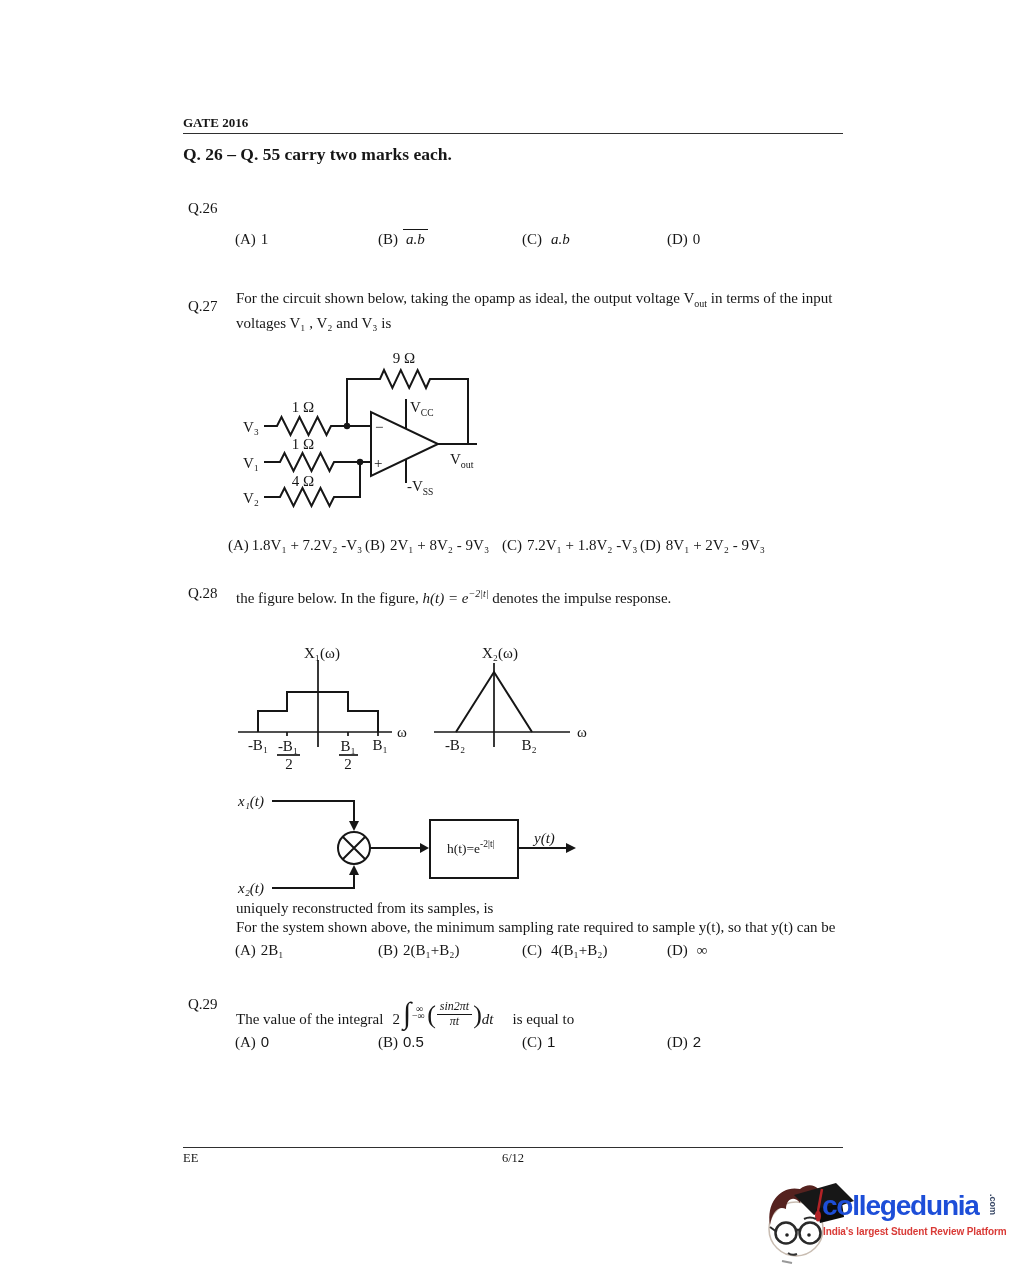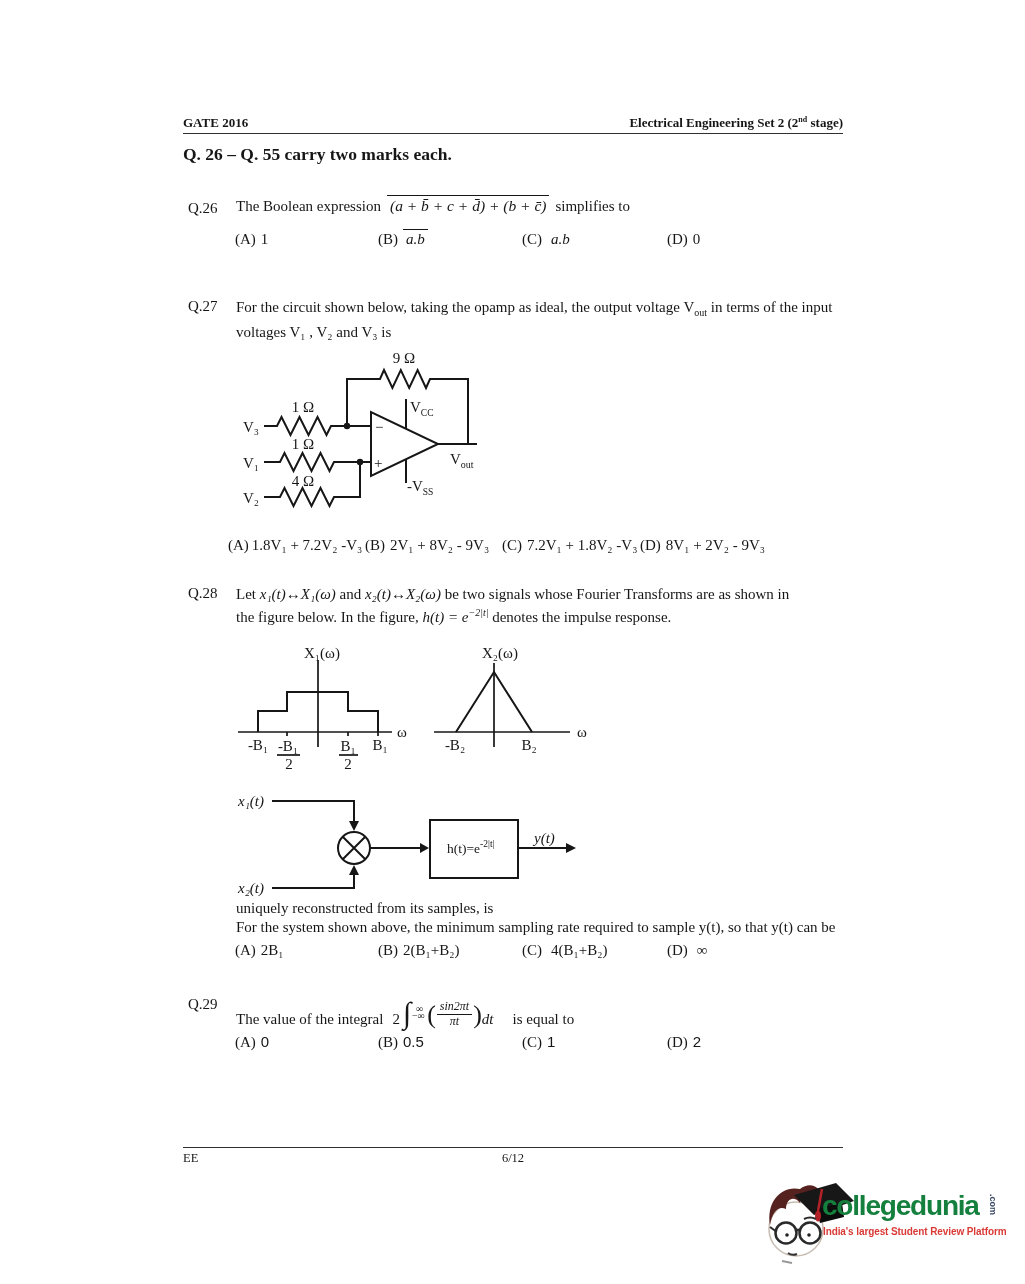--- a/index.html
+++ b/index.html
@@ -35,52 +35,46 @@
   .int-sup{position:absolute;top:-4px;left:13px;font-size:10px;font-style:normal}
   .int-sub{position:absolute;bottom:-3px;left:9px;font-size:10px;font-style:normal}
   .paren{font-size:26px;line-height:26px;font-weight:400}
   .frac{display:inline-flex;flex-direction:column;align-items:center;font-size:12px;
         font-style:italic;line-height:13px;margin:0 1px}
   .frac .num{border-bottom:1.2px solid #161616;padding:0 3px 1px}
   .dt{font-style:italic;}
   
   .ftr{font-size:12.5px}
   .brand{font-family:"Liberation Sans",sans-serif;font-weight:700;font-size:28px;
-         letter-spacing:-1.2px;color:#15803d;white-space:nowrap}
+         letter-spacing:-1.2px;color:#1d4ed8;white-space:nowrap}
   .tld{font-family:"Liberation Sans",sans-serif;font-weight:700;font-size:9px;
        color:#3b4a68;writing-mode:vertical-rl}
   .tagline{font-family:"Liberation Sans",sans-serif;font-weight:700;font-size:10px;
            letter-spacing:-0.1px;color:#d93a36;white-space:nowrap}
 </style>
 </head>
 <body>
 
 <div id="page">
 
   <div class="abs hdr" style="left:183px;top:115px">GATE 2016</div>
-  <div class="abs hdr" style="left:183px;top:115px;width:660px;text-align:right"><span>Electrical Engineering Set 2 (2</span><sup>nd</sup><span> stage)</span></div>
   <div class="abs rule" style="left:183px;top:133px;width:660px"></div>
 
   <div class="abs title" style="left:183px;top:144px">Q. 26 – Q. 55 carry two marks each.</div>
 
   <div class="abs qlabel" style="left:188px;top:200px">Q.26</div>
-  <div class="abs qtext" style="left:236px;top:195px;display:flex;align-items:baseline">
-    <span>The Boolean expression</span>
-    <span class="ovl" style="margin:0 6px;font-size:15.5px">(a + b̄ + c + d̄) + (b + c̄)</span>
-    <span>simplifies to</span>
-  </div>
   <div class="opts" style="left:235px;top:231px;width:600px">
     <span class="opt" style="left:0"><span>(A)</span><span class="val">1</span></span>
     <span class="opt" style="left:143px"><span>(B)</span><span class="val ovl">a.b</span></span>
     <span class="opt" style="left:287px"><span>(C)</span><span class="val m wide">a.b</span></span>
     <span class="opt" style="left:432px"><span>(D)</span><span class="val">0</span></span>
   </div>
 
   <div class="abs qlabel" style="left:188px;top:298px">Q.27</div>
-  <div class="abs qtext" style="left:236px;top:298px">
+  <div class="abs qtext" style="left:236px;top:289px">
     <div><span>For the circuit shown below, taking the opamp as ideal, the output voltage V</span><sub>out</sub><span> in terms of the input</span></div>
     <div>voltages V₁ , V₂ and V₃ is</div>
   </div>
 
   <svg style="left:235px;top:350px" width="255" height="170" viewBox="235 350 255 170">
 
     <path class="wire" d="M347,426 V379 H380 l4,-9 l8.4,18 l8.4,-18 l8.4,18 l8.4,-18 l8.4,18 l4,-9 H468 V444"></path>
 
     <path class="wire" d="M438,444 H477"></path>
 
@@ -114,21 +108,20 @@
 
   <div class="opts" style="left:228px;top:537px;width:600px">
     <span class="opt" style="left:0"><span>(A)</span><span class="val tight">1.8V₁ + 7.2V₂ -V₃</span></span>
     <span class="opt" style="left:137px"><span>(B)</span><span class="val">2V₁ + 8V₂ - 9V₃</span></span>
     <span class="opt" style="left:274px"><span>(C)</span><span class="val">7.2V₁ + 1.8V₂ -V₃</span></span>
     <span class="opt" style="left:412px"><span>(D)</span><span class="val">8V₁ + 2V₂ - 9V₃</span></span>
   </div>
 
   <div class="abs qlabel" style="left:188px;top:585px">Q.28</div>
   <div class="abs qtext" style="left:236px;top:585px">
-    <div><span>Let </span><span class="m">x₁(t)↔X₁(ω)</span><span> and </span><span class="m">x₂(t)↔X₂(ω)</span><span> be two signals whose Fourier Transforms are as shown in</span></div>
     <div><span>the figure below. In the figure, </span><span class="m">h(t) = e</span><sup class="m">−2|t|</sup><span> denotes the impulse response.</span></div>
   </div>
 
   <svg style="left:235px;top:643px" width="365" height="140" viewBox="235 643 365 140">
 
     <text x="322" y="658" text-anchor="middle" font-size="16">X₁(ω)</text>
     <path class="thin" d="M318,660 V747"></path>
     <path class="thin" d="M238,732 H392"></path>
     <path class="wire" d="M258,732 V711 H287 V692 H348 V711 H378 V732"></path>
     <path class="thin" d="M287,732 v4 M348,732 v4 M378,732 v4"></path>

